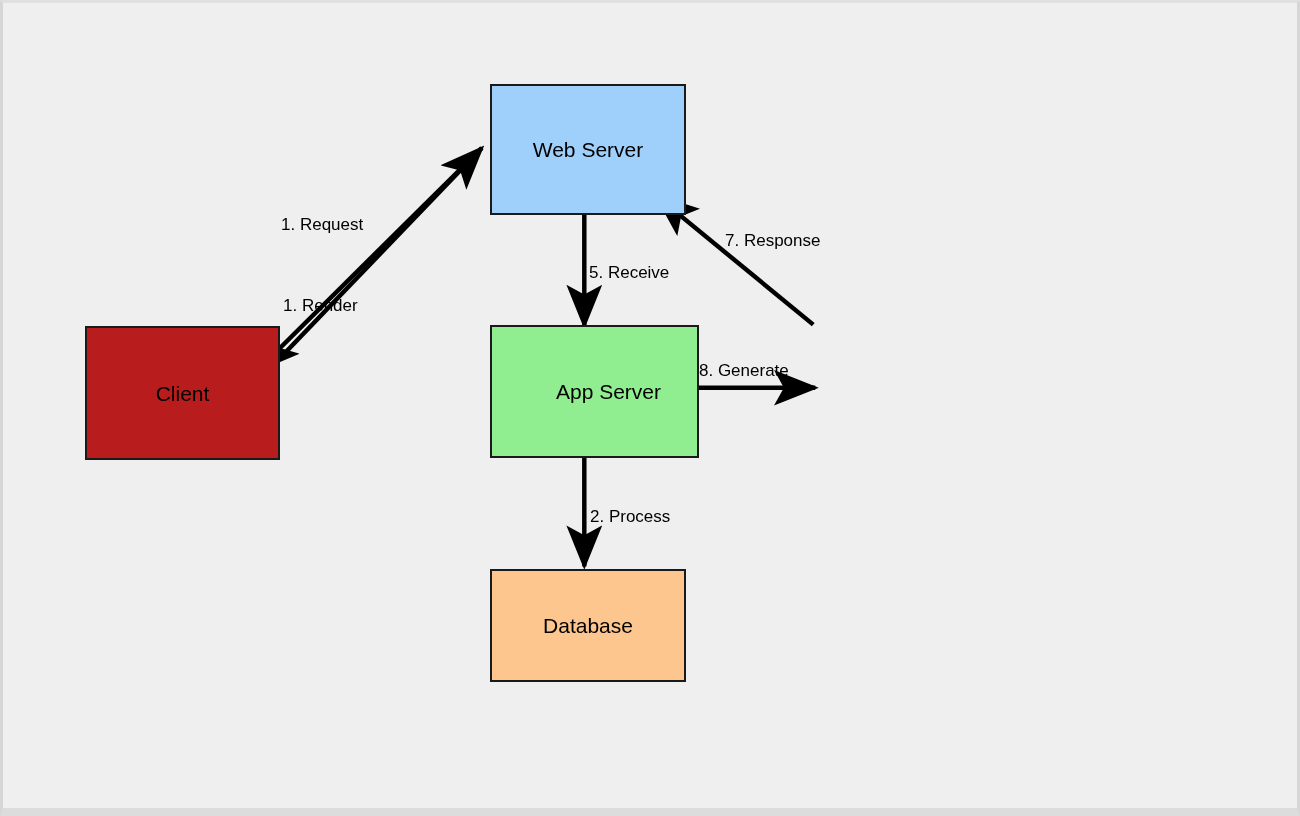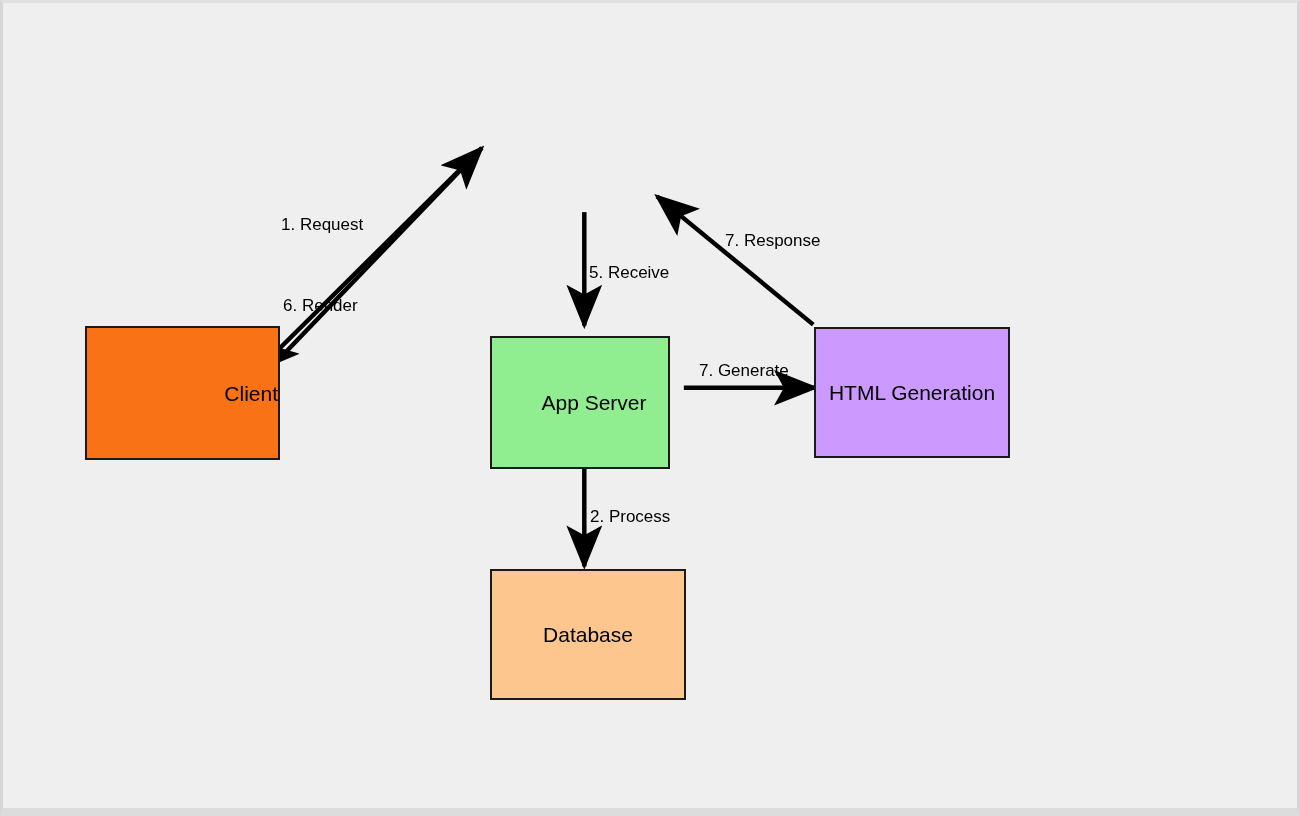--- a/index.html
+++ b/index.html
@@ -74,42 +74,42 @@
 
     <line x1="584" y1="212" x2="584" y2="327" stroke="#000000" stroke-width="4.5" marker-end="url(#arrowhead)"></line>
 
     <line x1="584" y1="455" x2="584" y2="571" stroke="#000000" stroke-width="4.5" marker-end="url(#arrowhead)"></line>
 
     <line x1="684" y1="390" x2="816" y2="390" stroke="#000000" stroke-width="4.5" marker-end="url(#arrowhead)"></line>
 
     <line x1="814" y1="326" x2="657" y2="196" stroke="#000000" stroke-width="4.5" marker-end="url(#arrowhead)"></line>
   </svg>
 
-  <div class="node" style="left:82px; top:323px; width:195px; height:134px; background:#f97316;justify-content:flex-end;">
+  <div class="node" style="left:82px; top:323px; width:195px; height:134px; background:#b91c1c;">
     <span class="node-label">Client</span>
   </div>
 
+  <div class="node" style="left:487px; top:81px; width:196px; height:131px; background:#9fcffb;">
+    <span class="node-label">Web Server</span>
+  </div>
 
-  <div class="node" style="left:487px; top:333px; width:180px; height:133px; background:#90ee90;padding-left:28px;">
+  <div class="node" style="left:487px; top:322px; width:209px; height:133px; background:#90ee90;padding-left:28px;">
     <span class="node-label">App Server</span>
   </div>
 
-  <div class="node" style="left:811px; top:324px; width:196px; height:131px; background:#cc99ff;">
-    <span class="node-label" style="position:absolute; left:50%; transform:translateX(-50%);">HTML Generation</span>
-  </div>
 
-  <div class="node" style="left:487px; top:566px; width:196px; height:131px; background:#fcc68e;">
+  <div class="node" style="left:487px; top:566px; width:196px; height:113px; background:#fcc68e;">
     <span class="node-label">Database</span>
   </div>
 
   <div class="edge-label" style="left:278px; top:212px;">1. Request</div>
 
   <div class="edge-label" style="left:586px; top:260px;">5. Receive</div>
 
   <div class="edge-label" style="left:587px; top:504px;">2. Process</div>
 
-  <div class="edge-label" style="left:696px; top:358px;">7. Generate</div>
+  <div class="edge-label" style="left:696px; top:358px;">8. Generate</div>
 
   <div class="edge-label" style="left:722px; top:228px;">7. Response</div>
 
-  <div class="edge-label" style="left:280px; top:293px;">6. Render</div>
+  <div class="edge-label" style="left:280px; top:293px;">1. Render</div>
 
 </div>
 
 </body></html>

